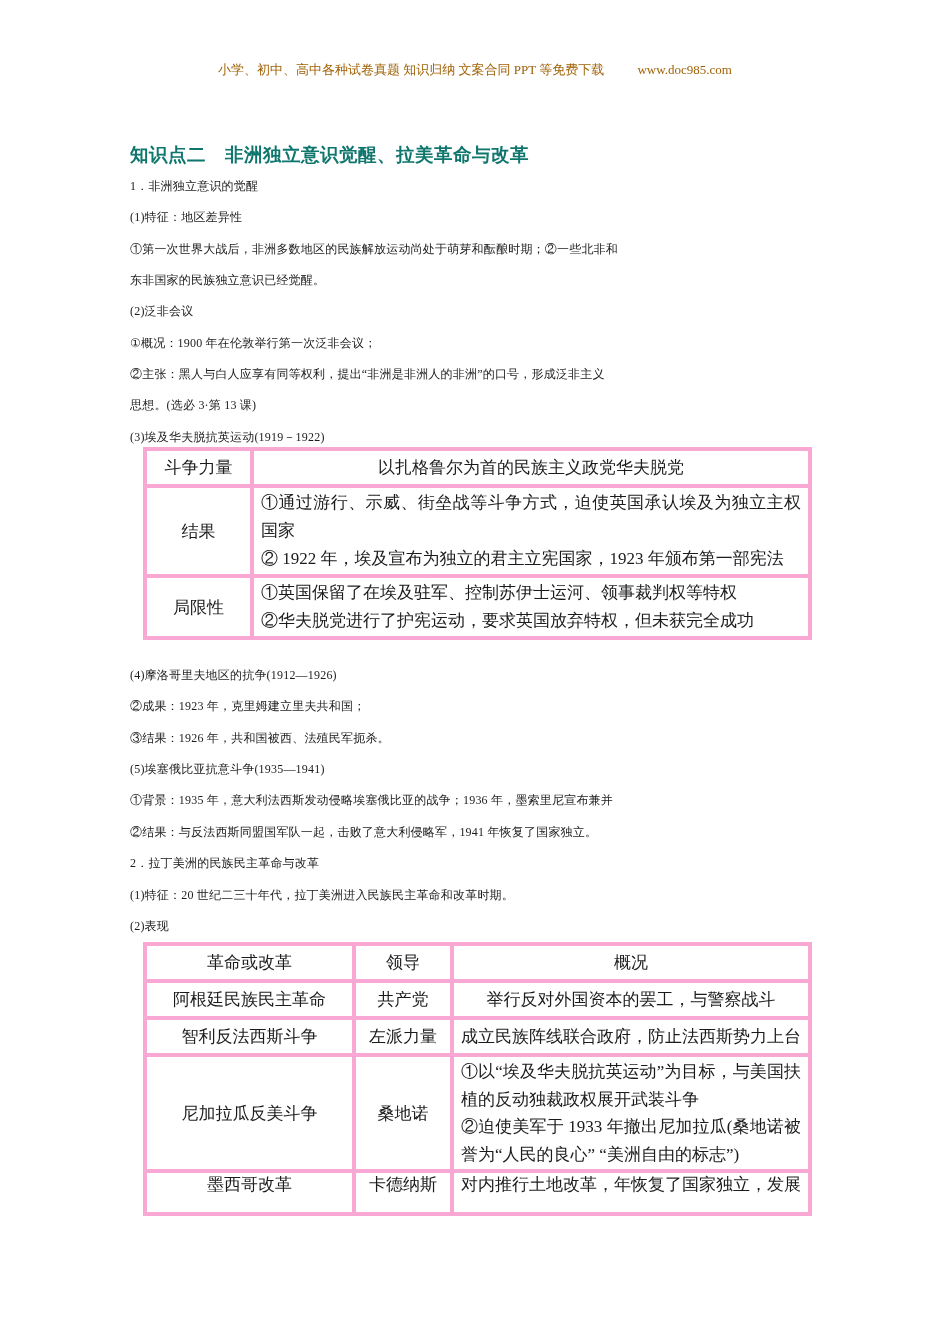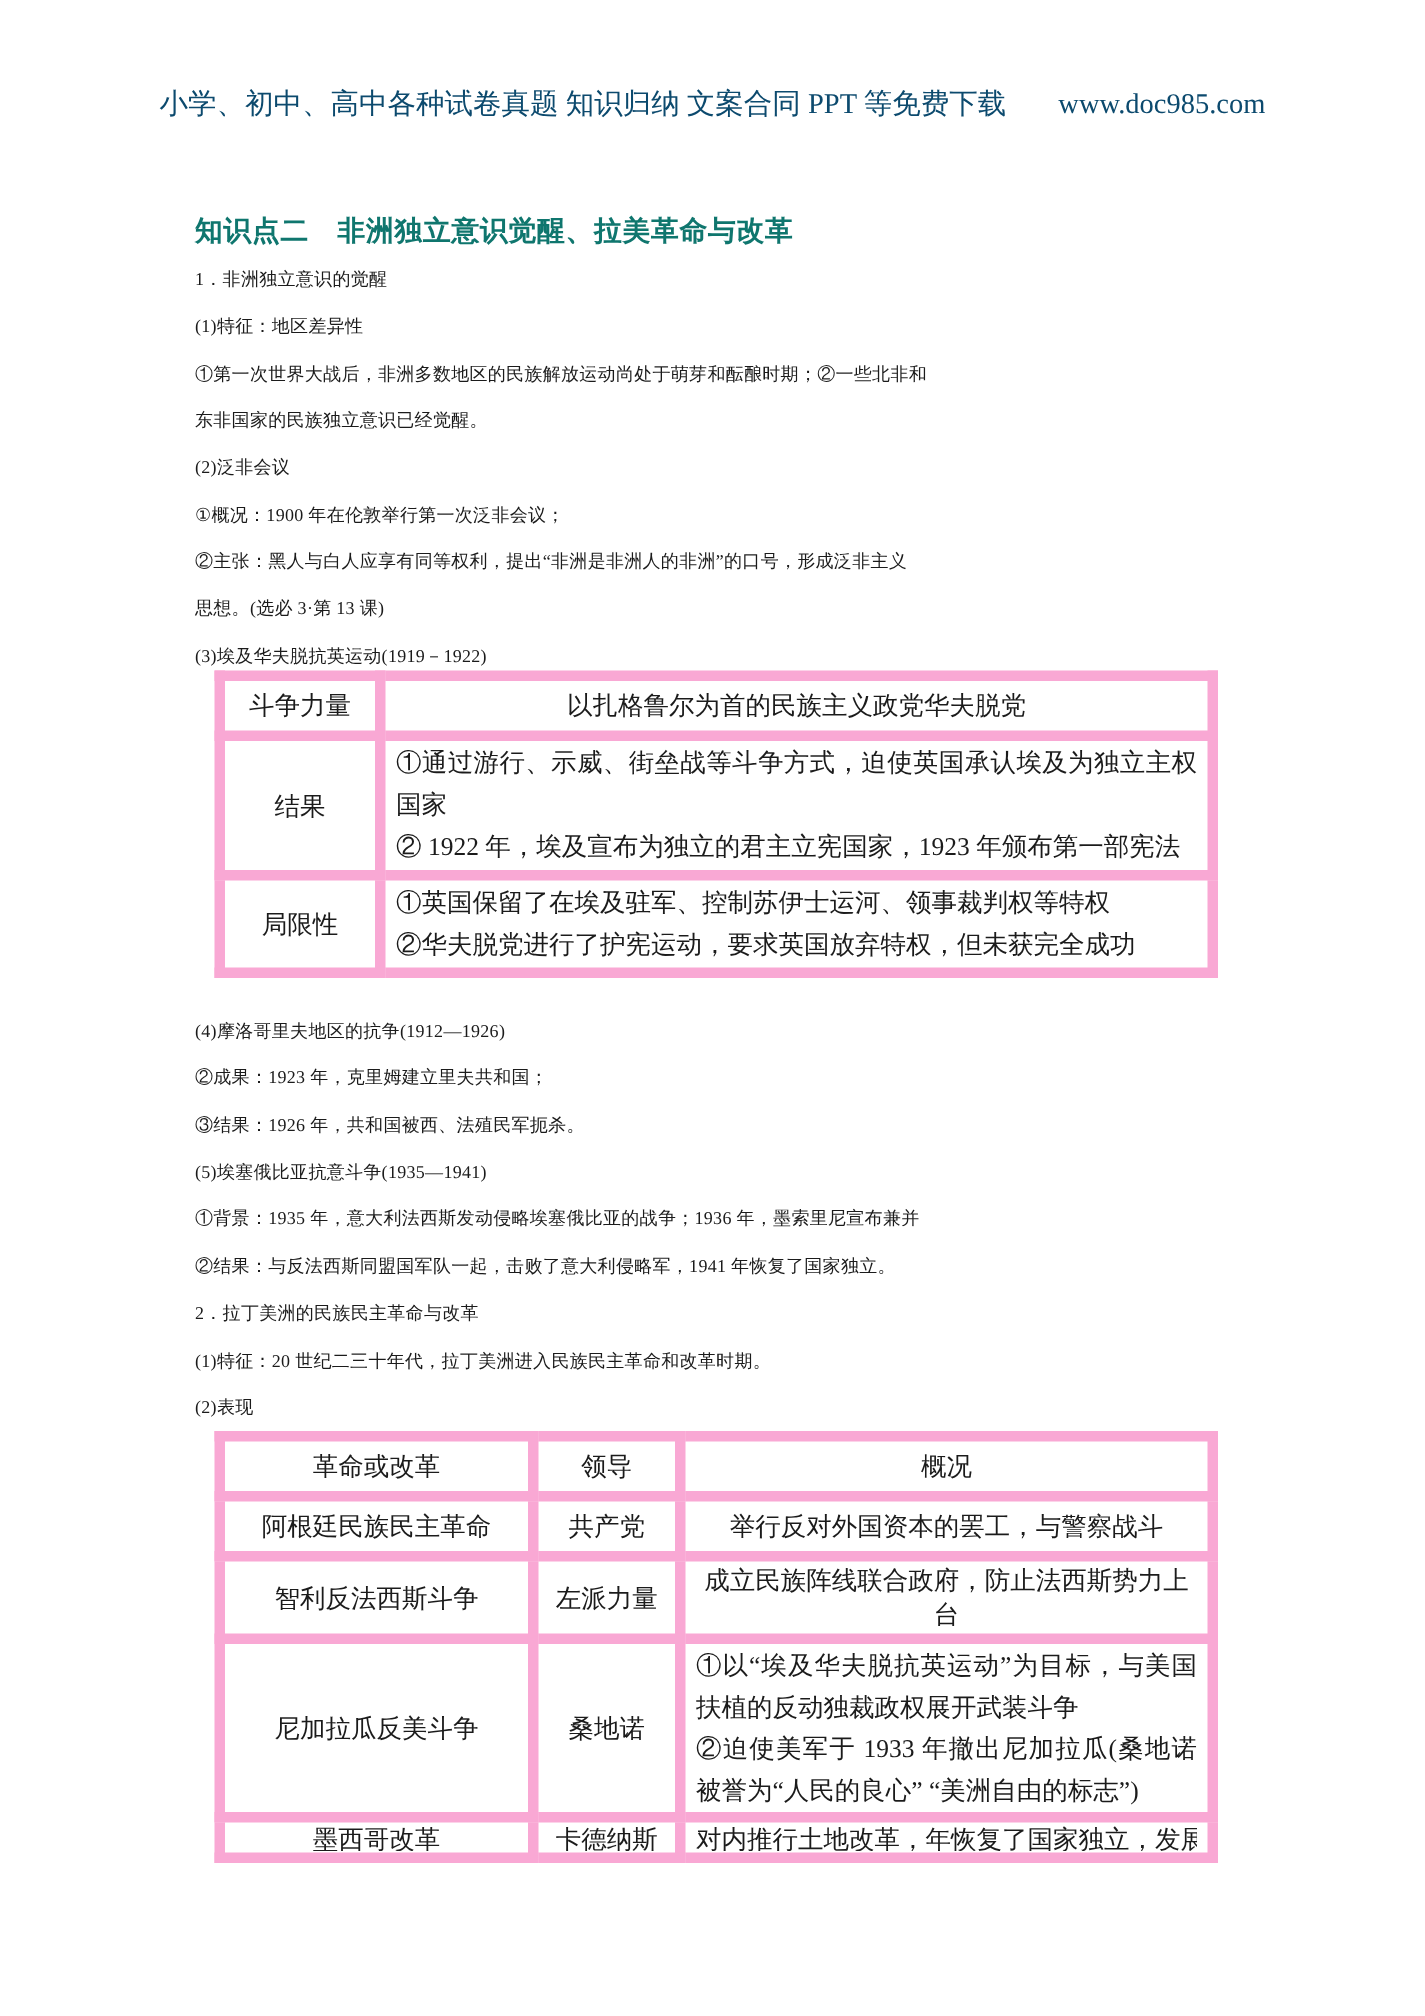--- a/index.html
+++ b/index.html
@@ -7,23 +7,23 @@
     position:relative;
     width:950px;height:1344px;
     background:#ffffff;
     color:#1b1b1b;
     font-family:"Liberation Serif","DejaVu Serif",serif;
     overflow:hidden;
   }
   .hdr{
     padding-top:60px;
     text-align:center;
-    font-size:19px;
+    font-size:13px;
     line-height:20px;
-    color:#0c4a6e;
+    color:#a16207;
     white-space:nowrap;
   }
   .hdr .site{margin-left:30px;}
   .content{padding:0 130px;}
   .title{
     margin:59px 0 0 0;
     font-size:18.5px;
     line-height:32px;
     font-weight:700;
     color:#0f766e;
@@ -40,31 +40,31 @@
   .sec2{margin-top:20px;}
   table.doc-table{
     border-collapse:collapse;
     table-layout:fixed;
     width:669px;
     margin-left:13px;
     font-size:17px;
     color:#1b1b1b;
   }
   table.doc-table td{
-    border:7px solid #f9a8d4;
+    border:4px solid #f9a8d4;
     padding:1px 7px;
     vertical-align:middle;
   }
   #egypt-table{margin-top:-6px;}
   .ctr{text-align:center;}
   .rowhead{text-align:center;}
   .h31{height:31px;}
   .ln28 div{line-height:28px;text-align:justify;}
   .ln27 div{line-height:27.5px;text-align:justify;}
-  .clip{height:18px;line-height:21px;overflow:hidden;white-space:nowrap;}
+  .clip{height:37px;line-height:21px;overflow:hidden;white-space:nowrap;}
   .clip-cell{padding-top:0;padding-bottom:0;}
 </style>
 </head>
 <body>
 
 <div class="page">
 
   <div class="hdr">
     <span>小学、初中、高中各种试卷真题 知识归纳 文案合同 PPT 等免费下载</span>
     <span class="site">www.doc985.com</span>

